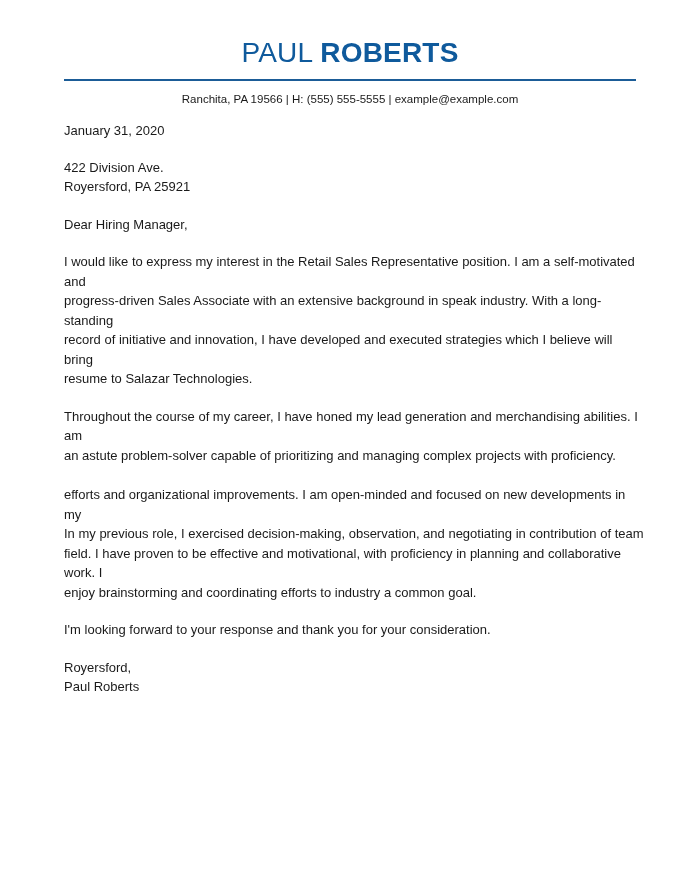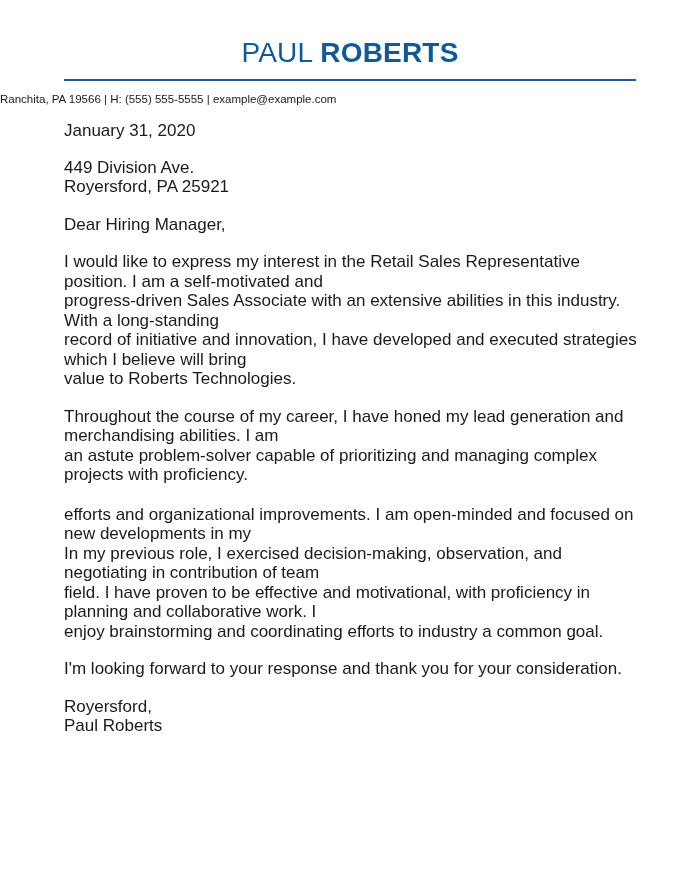--- a/index.html
+++ b/index.html
@@ -5,24 +5,24 @@
     html, body { margin: 0; padding: 0; background: #ffffff; }
     body { width: 700px; height: 883px; overflow: hidden; position: relative;
            font-family: "Liberation Sans", sans-serif; color: #1a1a1a; }
     .page { position: absolute; left: 0; top: 0; width: 700px; height: 844px; background: #fff; }
     .name { position: absolute; left: 0; right: 0; top: 36px; text-align: center;
             font-size: 28px; line-height: 34px; color: #0f5a9c; letter-spacing: 0.2px; }
     .name .first { font-weight: normal; }
     .name .last { font-weight: bold; }
     .rule { position: absolute; left: 64px; width: 572px; top: 79px; height: 0;
             border-top: 2px solid #1b5c97; }
-    .contact { position: absolute; left: 0; right: 0; top: 91px; text-align: left;
+    .contact { position: absolute; left: 0; right: 0; top: 91px; text-align: center;
                font-size: 11.5px; line-height: 16px; color: #1a1a1a; }
     .body { position: absolute; left: 64px; top: 121px; width: 580px;
-            font-size: 17px; line-height: 19.5px; color: #1a1a1a; }
+            font-size: 13px; line-height: 19.5px; color: #1a1a1a; }
     .body p { margin: 0 0 19px 0; }
     .body .line { display: block; }
     .date { margin-bottom: 17px !important; }
     .company { margin-bottom: 18px !important; }
     .address { margin-bottom: 18px !important; }
     .salutation { margin-bottom: 18px !important; }
     .p1 { margin-bottom: 18px !important; }
     .p2 { margin-bottom: 20px !important; }
     .p3 { margin-bottom: 18px !important; }
     .p4 { margin-bottom: 17px !important; }
@@ -35,30 +35,30 @@
   <div class="name">
     <span class="first">PAUL</span>
     <span class="last">ROBERTS</span>
   </div>
   <div class="rule"></div>
   <div class="contact">Ranchita, PA 19566 | H: (555) 555-5555 | example@example.com</div>
 
   <div class="body">
     <p class="date">January 31, 2020</p>
     <p class="address">
-      <span class="line">449 Division Ave.</span>
+      <span class="line">422 Division Ave.</span>
       <span class="line">Royersford, PA 25921</span>
     </p>
     <p class="salutation">Dear Hiring Manager,</p>
 
     <p class="p1">
       <span class="line">I would like to express my interest in the Retail Sales Representative position. I am a self-motivated and</span>
-      <span class="line">progress-driven Sales Associate with an extensive abilities in this industry. With a long-standing</span>
+      <span class="line">progress-driven Sales Associate with an extensive background in speak industry. With a long-standing</span>
       <span class="line">record of initiative and innovation, I have developed and executed strategies which I believe will bring</span>
-      <span class="line">value to Roberts Technologies.</span>
+      <span class="line">resume to Salazar Technologies.</span>
     </p>
     <p class="p2">
       <span class="line">Throughout the course of my career, I have honed my lead generation and merchandising abilities. I am</span>
       <span class="line">an astute problem-solver capable of prioritizing and managing complex projects with proficiency.</span>
     </p>
     <p class="p3">
       <span class="line">efforts and organizational improvements. I am open-minded and focused on new developments in my</span>
       <span class="line">In my previous role, I exercised decision-making, observation, and negotiating in contribution of team</span>
       <span class="line">field. I have proven to be effective and motivational, with proficiency in planning and collaborative work. I</span>
       <span class="line">enjoy brainstorming and coordinating efforts to industry a common goal.</span>

